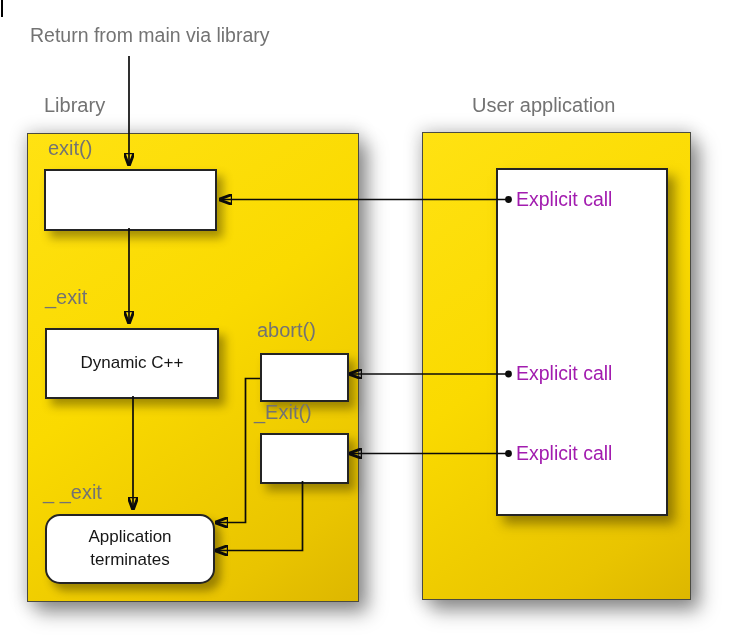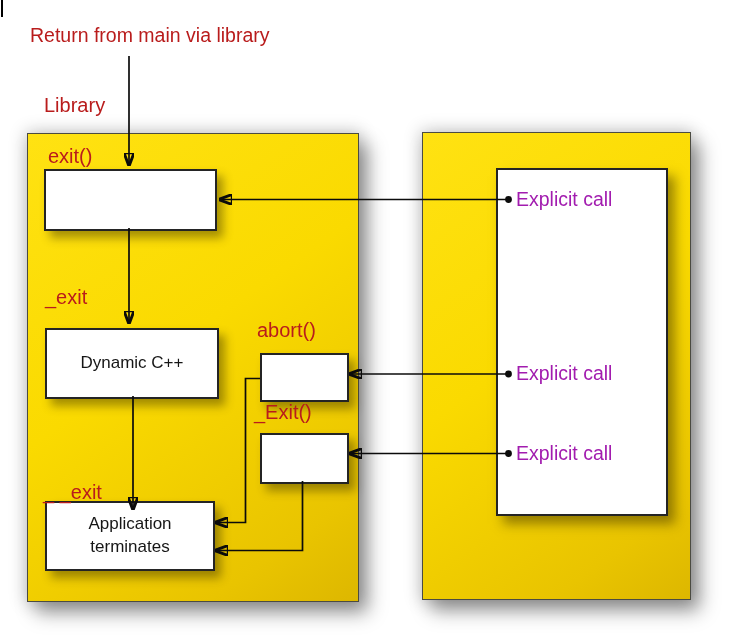--- a/index.html
+++ b/index.html
@@ -1,20 +1,20 @@
 <!DOCTYPE html>
 <html><head>
 <meta charset="utf-8">
 <style>
   html,body{margin:0;padding:0;background:#ffffff;}
   .stage{
     position:relative;width:743px;height:643px;overflow:hidden;
     font-family:"Liberation Sans",sans-serif;color:#111;background:#ffffff;
   }
-  .txt{position:absolute;white-space:nowrap;color:#b91c1c;}
+  .txt{position:absolute;white-space:nowrap;color:#737373;}
   .heading{font-size:20px;}
   .note{font-size:19.5px;}
   .boxlabel{font-size:20px;}
   .ybox{
     position:absolute;
     background:linear-gradient(145deg,#ffe212 0%,#fada00 45%,#e9c400 85%,#ddb700 100%);
     border:1.5px solid #4b4b42;
     box-shadow:0 0 16px 2px rgba(0,0,0,0.20), 9px 11px 18px rgba(0,0,0,0.38);
   }
   .wbox{
@@ -32,42 +32,43 @@
 </head>
 <body>
 
 <div class="stage">
 
   <div class="tick"></div>
 
   <div class="txt note" style="left:30px;top:24px;">Return from main via library</div>
 
   <div class="txt heading" style="left:44px;top:94px;">Library</div>
+  <div class="txt heading" style="left:472px;top:94px;">User application</div>
 
   <div class="ybox" style="left:27px;top:133px;width:330px;height:467px;"></div>
   <div class="ybox" style="left:422px;top:132px;width:267px;height:466px;"></div>
 
   <div class="wbox" style="left:44px;top:169px;width:169px;height:58px;"></div>
 
   <div class="wbox" style="left:45px;top:328px;width:170px;height:67px;">
     <span>Dynamic C++</span>
   </div>
 
   <div class="wbox" style="left:260px;top:353px;width:85px;height:45px;"></div>
 
   <div class="wbox" style="left:260px;top:433px;width:85px;height:47px;"></div>
 
-  <div class="wbox" style="left:45px;top:501px;width:166px;height:66px;">
+  <div class="wbox" style="left:45px;top:514px;width:166px;height:66px;border-radius:15px;">
     <span>Application</span>
     <span>terminates</span>
   </div>
 
   <div class="wbox innerbox" style="left:496px;top:168px;width:168px;height:344px;"></div>
 
-  <div class="txt boxlabel" style="left:48px;top:137px;margin-top:8px;">exit()</div>
+  <div class="txt boxlabel" style="left:48px;top:137px;">exit()</div>
   <div class="txt boxlabel" style="left:45px;top:286px;">_exit</div>
   <div class="txt boxlabel" style="left:257px;top:319px;">abort()</div>
   <div class="txt boxlabel" style="left:254px;top:401px;">_Exit()</div>
   <div class="txt boxlabel" style="left:43px;top:481px;">_ _exit</div>
 
   <div class="callrow" style="left:516px;top:188px;">Explicit call</div>
   <div class="callrow" style="left:516px;top:362px;">Explicit call</div>
   <div class="callrow" style="left:516px;top:442px;">Explicit call</div>
 
   <svg class="overlay" viewBox="0 0 743 643">

